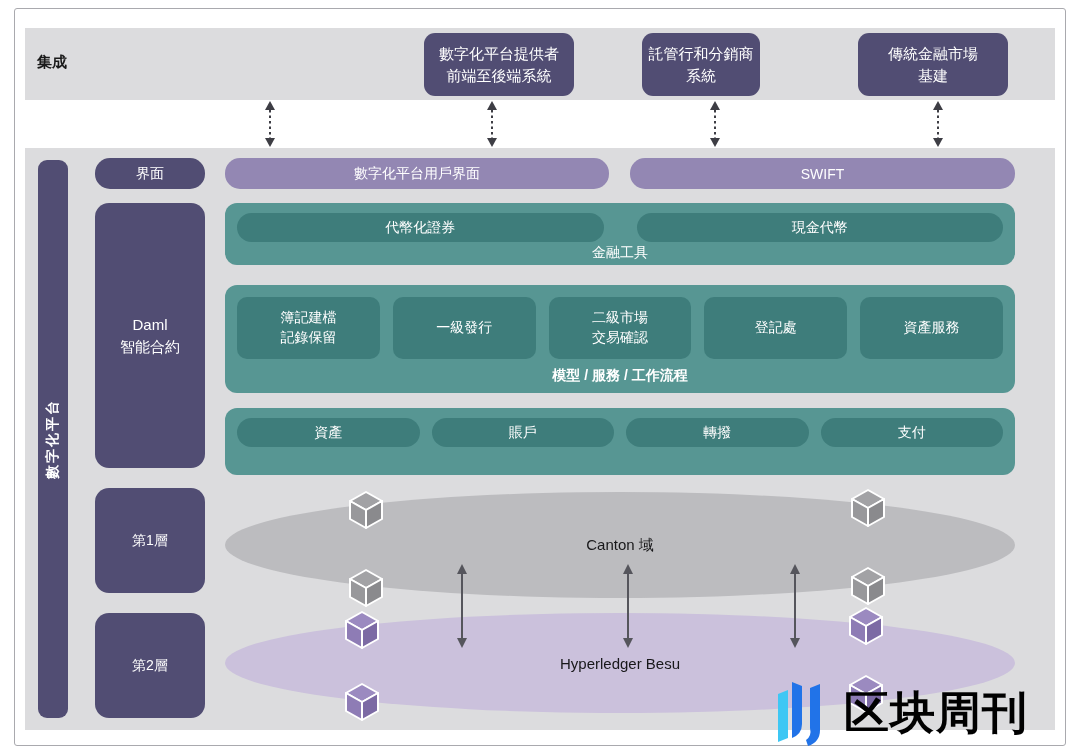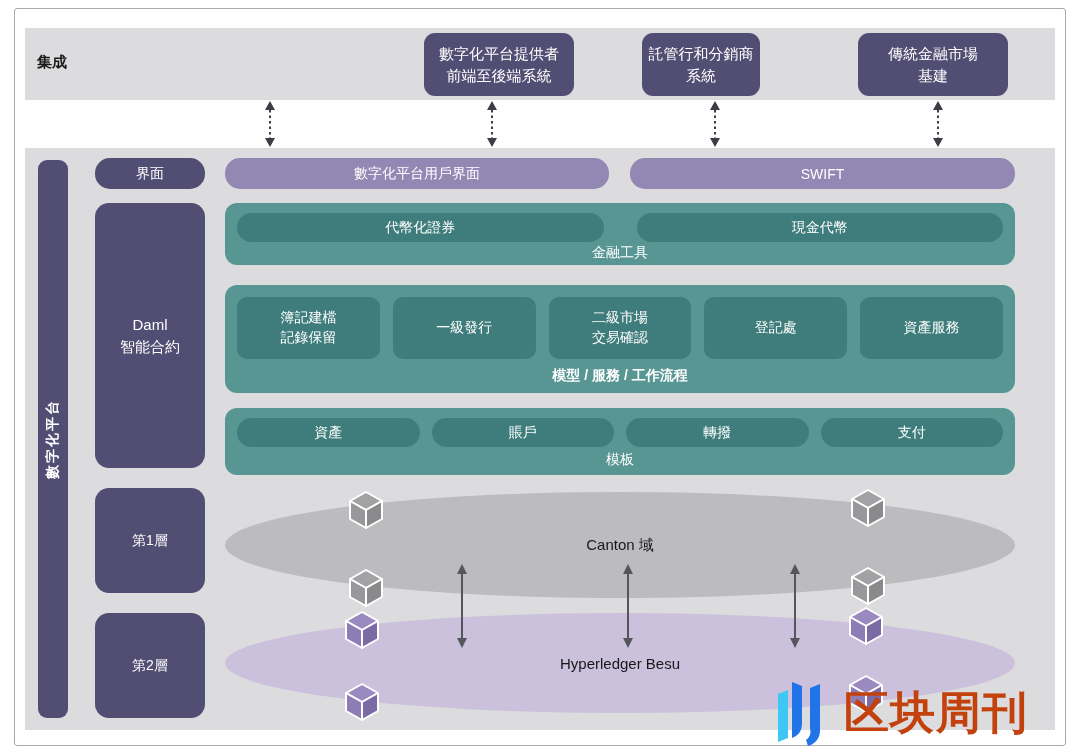--- a/index.html
+++ b/index.html
@@ -30,21 +30,21 @@
   .strip{position:absolute;left:38px;top:160px;width:30px;height:558px;background:#514d73;
          border-radius:9px;}
   .striptext{position:absolute;left:-85px;top:264px;width:200px;height:30px;
              transform:rotate(-90deg);color:#fff;font-size:14px;font-weight:bold;
              display:flex;align-items:center;justify-content:center;letter-spacing:2px;}
   .ellipse{position:absolute;left:225px;width:790px;border-radius:50%;
            display:flex;align-items:center;justify-content:center;font-size:15px;color:#18181a;}
   .cube{position:absolute;width:36px;height:40px;}
   .logo{position:absolute;left:772px;top:674px;width:296px;height:78px;z-index:6;
         display:flex;align-items:center;}
-  .logotext{font-size:45px;font-weight:900;color:#c2410c;letter-spacing:1px;
+  .logotext{font-size:45px;font-weight:900;color:#000000;letter-spacing:1px;
             font-family:"Liberation Sans","DejaVu Sans",sans-serif;}
   .arr{position:absolute;z-index:3;}
   .lbl-integration{position:absolute;left:37px;top:53px;font-size:15px;font-weight:bold;color:#1a1a1a;}
 </style>
 </head>
 <body>
 
 <div class="page">
   <div class="frame"></div>
 
@@ -155,21 +155,20 @@
       <div class="tpill">
           <span>賬戶</span>
         </div>
       <div class="tpill">
           <span>轉撥</span>
         </div>
       <div class="tpill">
           <span>支付</span>
         </div>
     </div>
-    <div class="tlabel" style="margin-top:4px;">模板</div>
   </div>
 
   <div class="ellipse" style="top:492px;height:106px;background:#bcbcbf;z-index:1;">
     <span>Canton 域</span>
   </div>
   <div class="ellipse" style="top:613px;height:100px;background:#cbc1dc;z-index:1;">
     <span>Hyperledger Besu</span>
   </div>
 
   <svg class="arr" style="left:454px;top:564px;" width="16" height="84">

